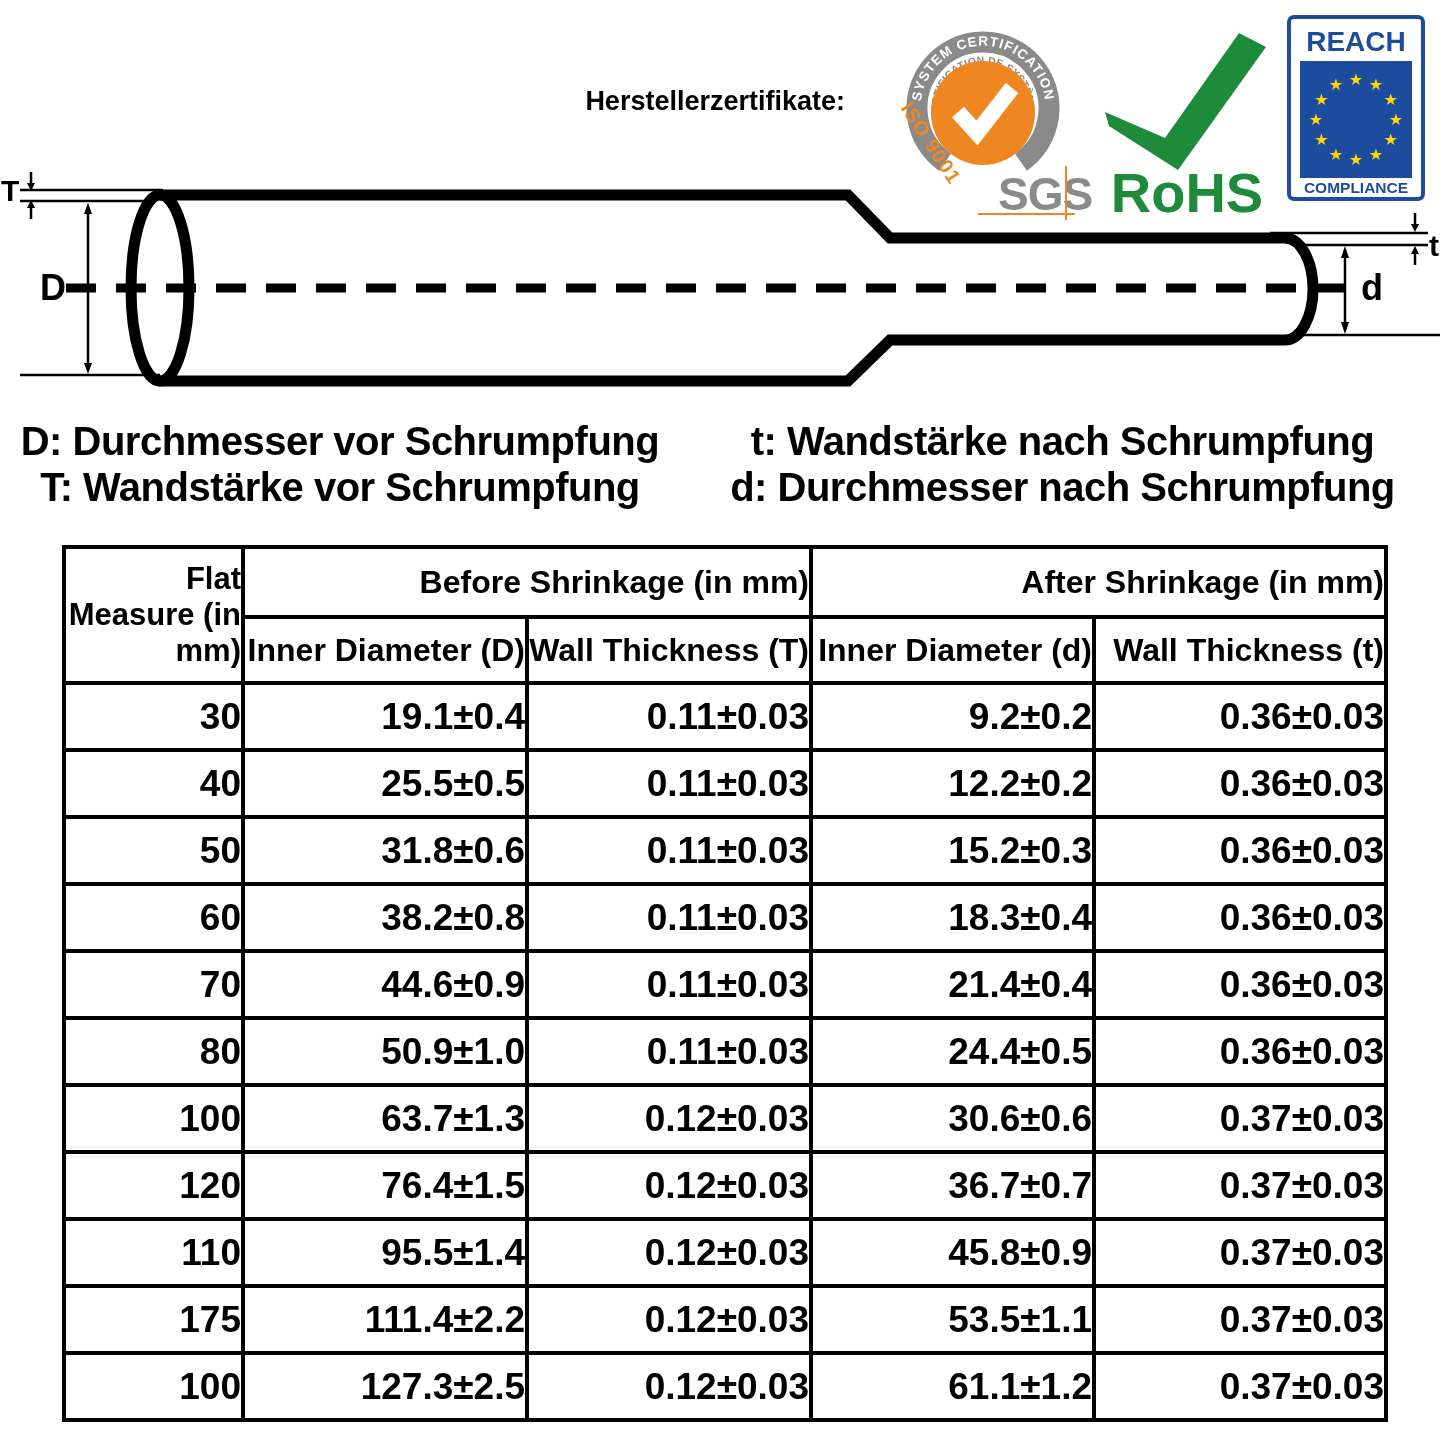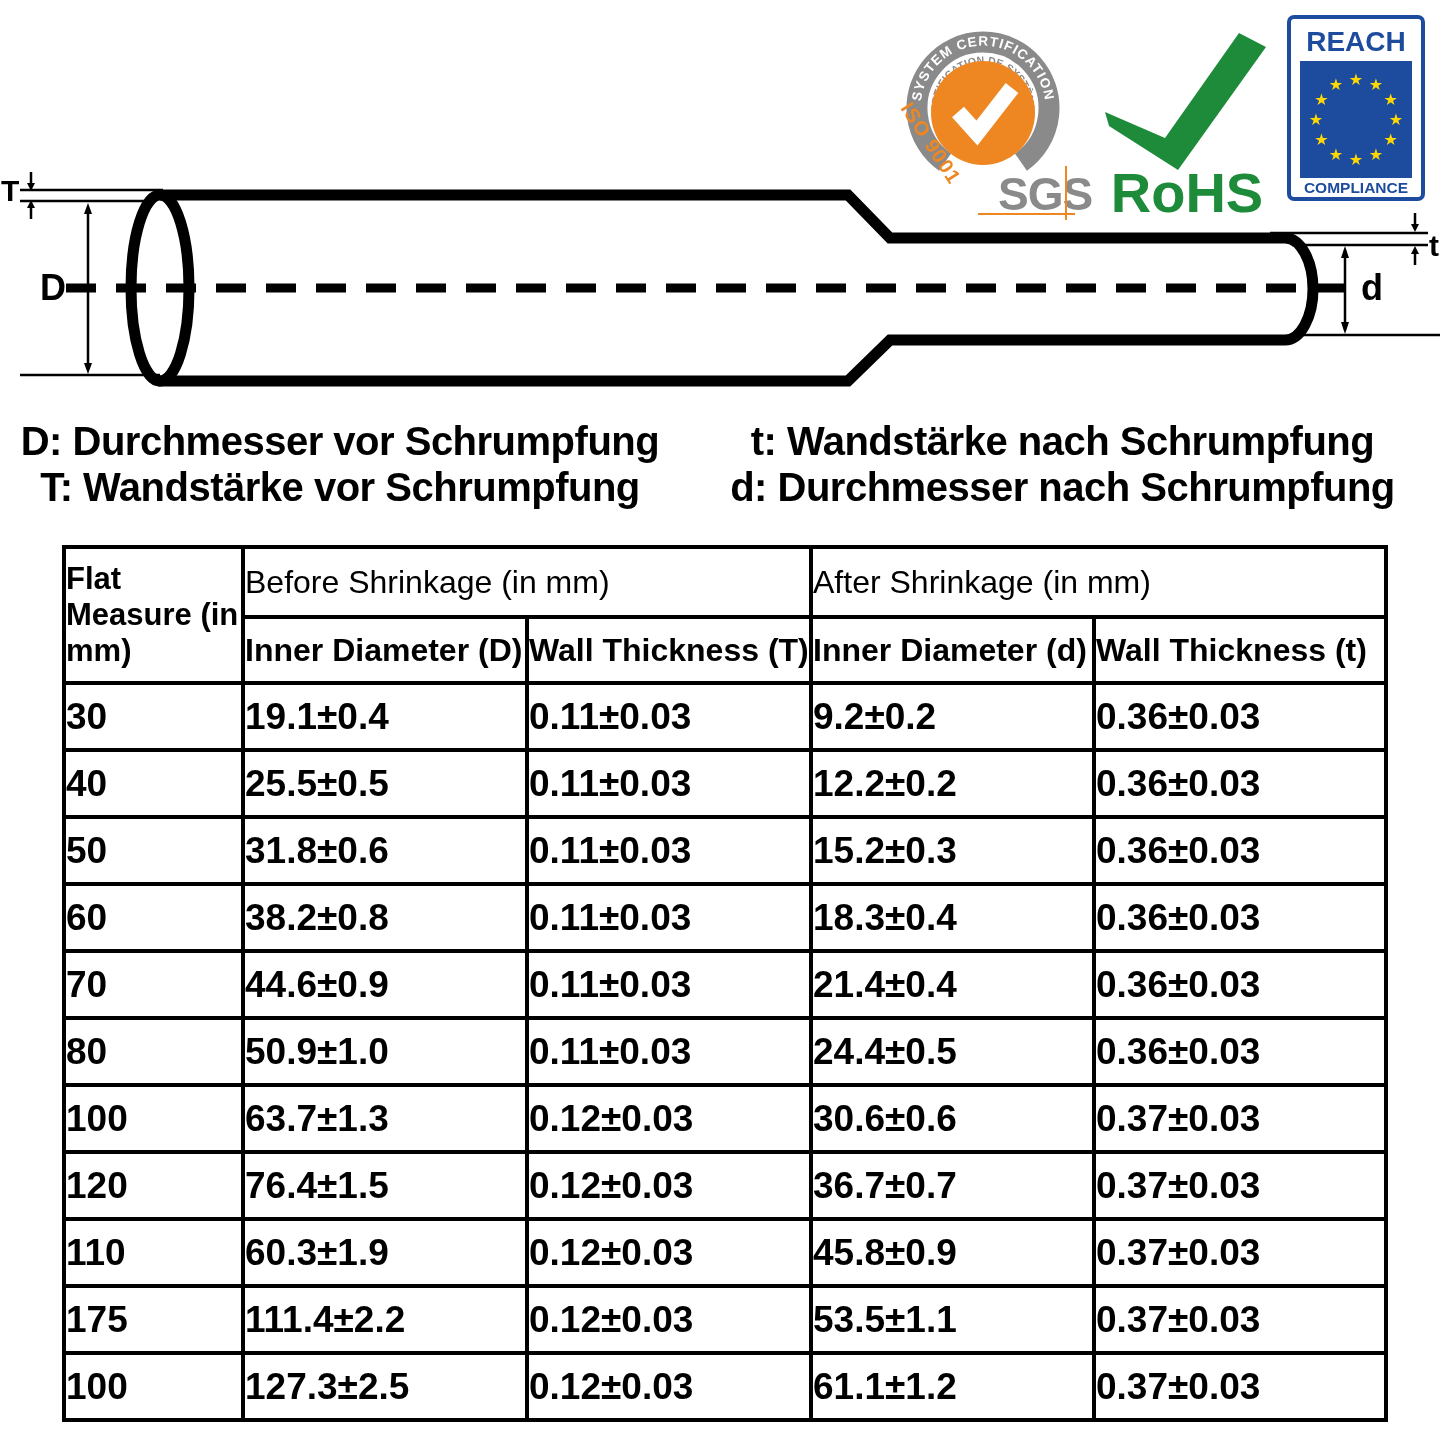--- a/index.html
+++ b/index.html
@@ -36,34 +36,35 @@
     position:absolute;top:418px;left:4px;width:1445px;display:flex;
     font-size:40px;font-weight:bold;line-height:46px;letter-spacing:-0.5px;
   }
   .legend-col{text-align:center;white-space:nowrap;}
   .legend-col.before{width:46.5%;}
   .legend-col.after{width:53.5%;}
   
   table.spec{
     position:absolute;left:62px;top:545px;width:1322px;
     border-collapse:collapse;table-layout:fixed;
-    text-align:left;
+    text-align:right;
   }
   table.spec th,table.spec td{border:4px solid #000;padding:0;vertical-align:middle;}
   th.flathead{font-size:31px;font-weight:bold;line-height:36px;padding:0 16px;}
-  th.grouphead{font-size:32px;font-weight:normal;height:66px;}
+  th.grouphead{font-size:32px;font-weight:bold;height:66px;}
   tr.subrow th{font-size:32px;font-weight:bold;height:62px;}
   table.spec td{font-size:37px;font-weight:bold;height:63px;}
 </style>
 </head>
 <body>
 
 <div class="page">
 
   <div class="cert-heading">
+    <div>Herstellerzertifikate:</div>
   </div>
 
   <svg class="sgs-logo" width="215" height="212" viewBox="0 0 215 212">
     <path id="sgsOuterArc" d="M 67.1 154.1 A 66 66 0 1 1 142.9 154.1" fill="none" stroke="none"></path>
     <path id="sgsInnerArc" d="M 78 138.5 A 47 47 0 1 1 132 138.5" fill="none" stroke="none"></path>
     <path d="M 67.1 154.1 A 66 66 0 1 1 142.9 154.1" fill="none" class="stroke-gray" stroke-width="21"></path>
     <text font-size="13.5" font-weight="bold" fill="#fff" letter-spacing="1.5">
       <textPath href="#sgsOuterArc" startOffset="50%" text-anchor="middle" dominant-baseline="middle">SYSTEM CERTIFICATION</textPath>
     </text>
     <text font-size="10.5" font-weight="bold" class="fill-gray" letter-spacing="0.5">
@@ -229,21 +230,21 @@
         </tr>
         <tr>
           <td>120</td>
           <td>76.4±1.5</td>
           <td>0.12±0.03</td>
           <td>36.7±0.7</td>
           <td>0.37±0.03</td>
         </tr>
         <tr>
           <td>110</td>
-          <td>60.3±1.9</td>
+          <td>95.5±1.4</td>
           <td>0.12±0.03</td>
           <td>45.8±0.9</td>
           <td>0.37±0.03</td>
         </tr>
         <tr>
           <td>175</td>
           <td>111.4±2.2</td>
           <td>0.12±0.03</td>
           <td>53.5±1.1</td>
           <td>0.37±0.03</td>

